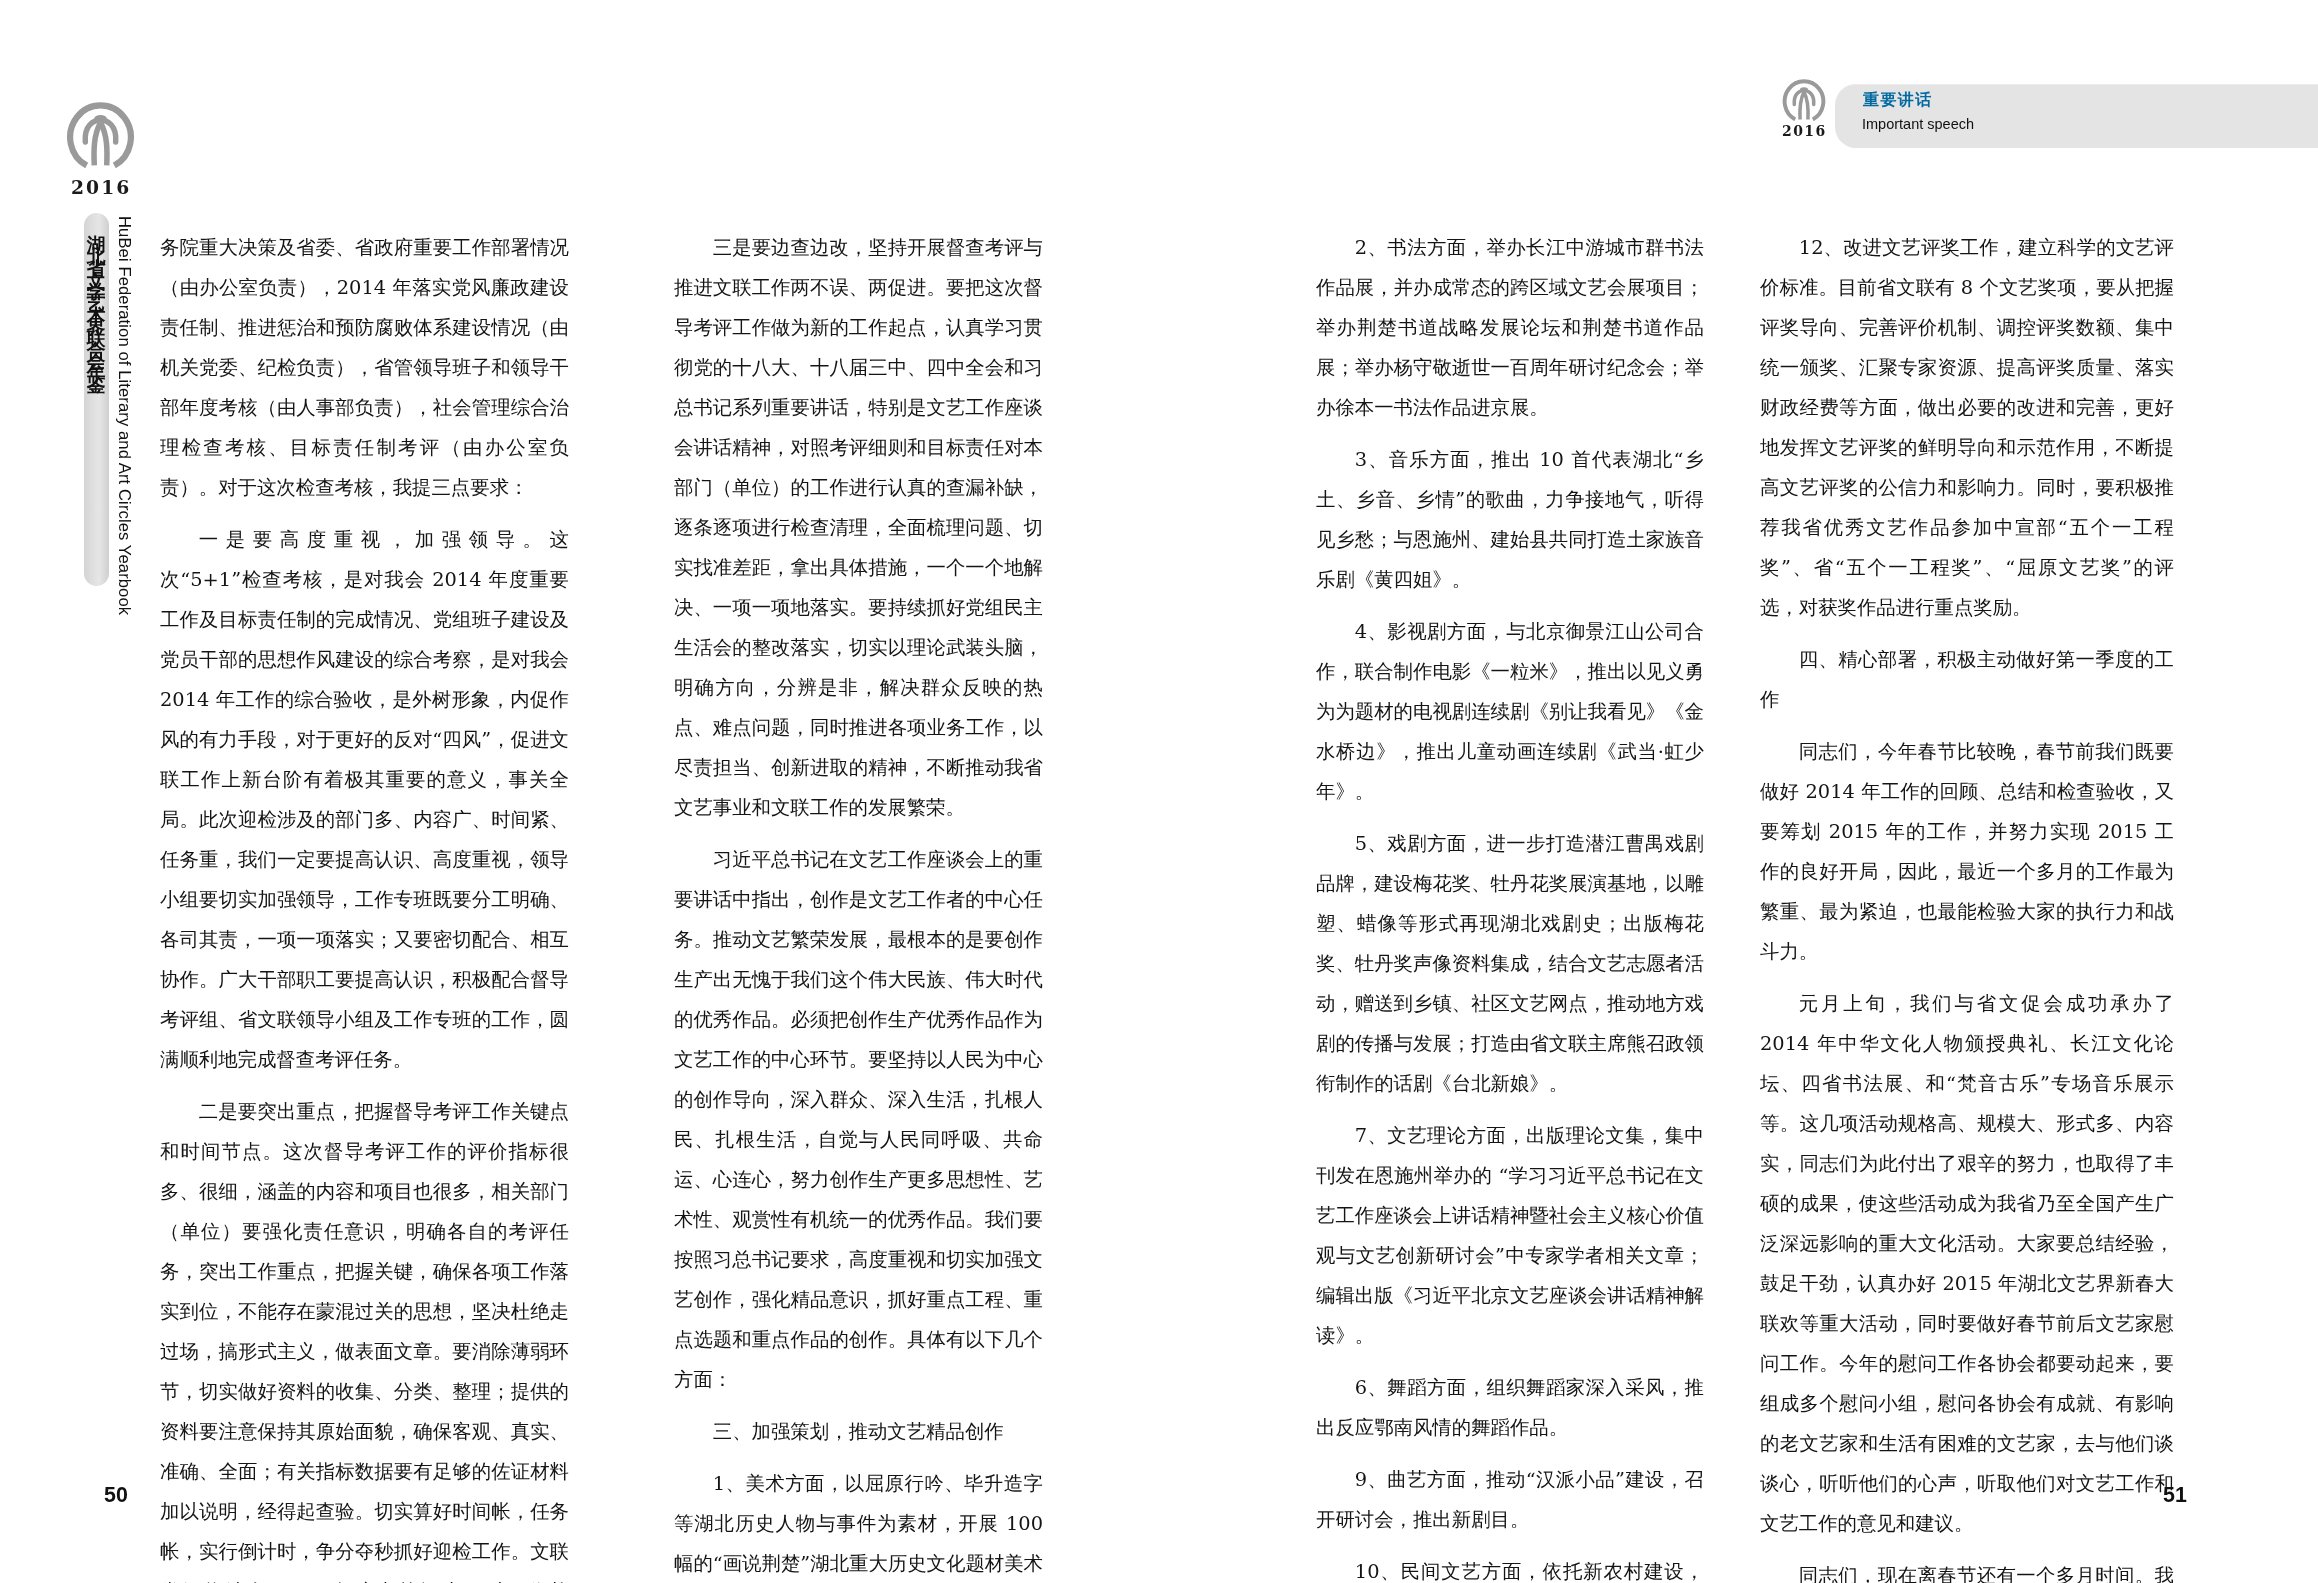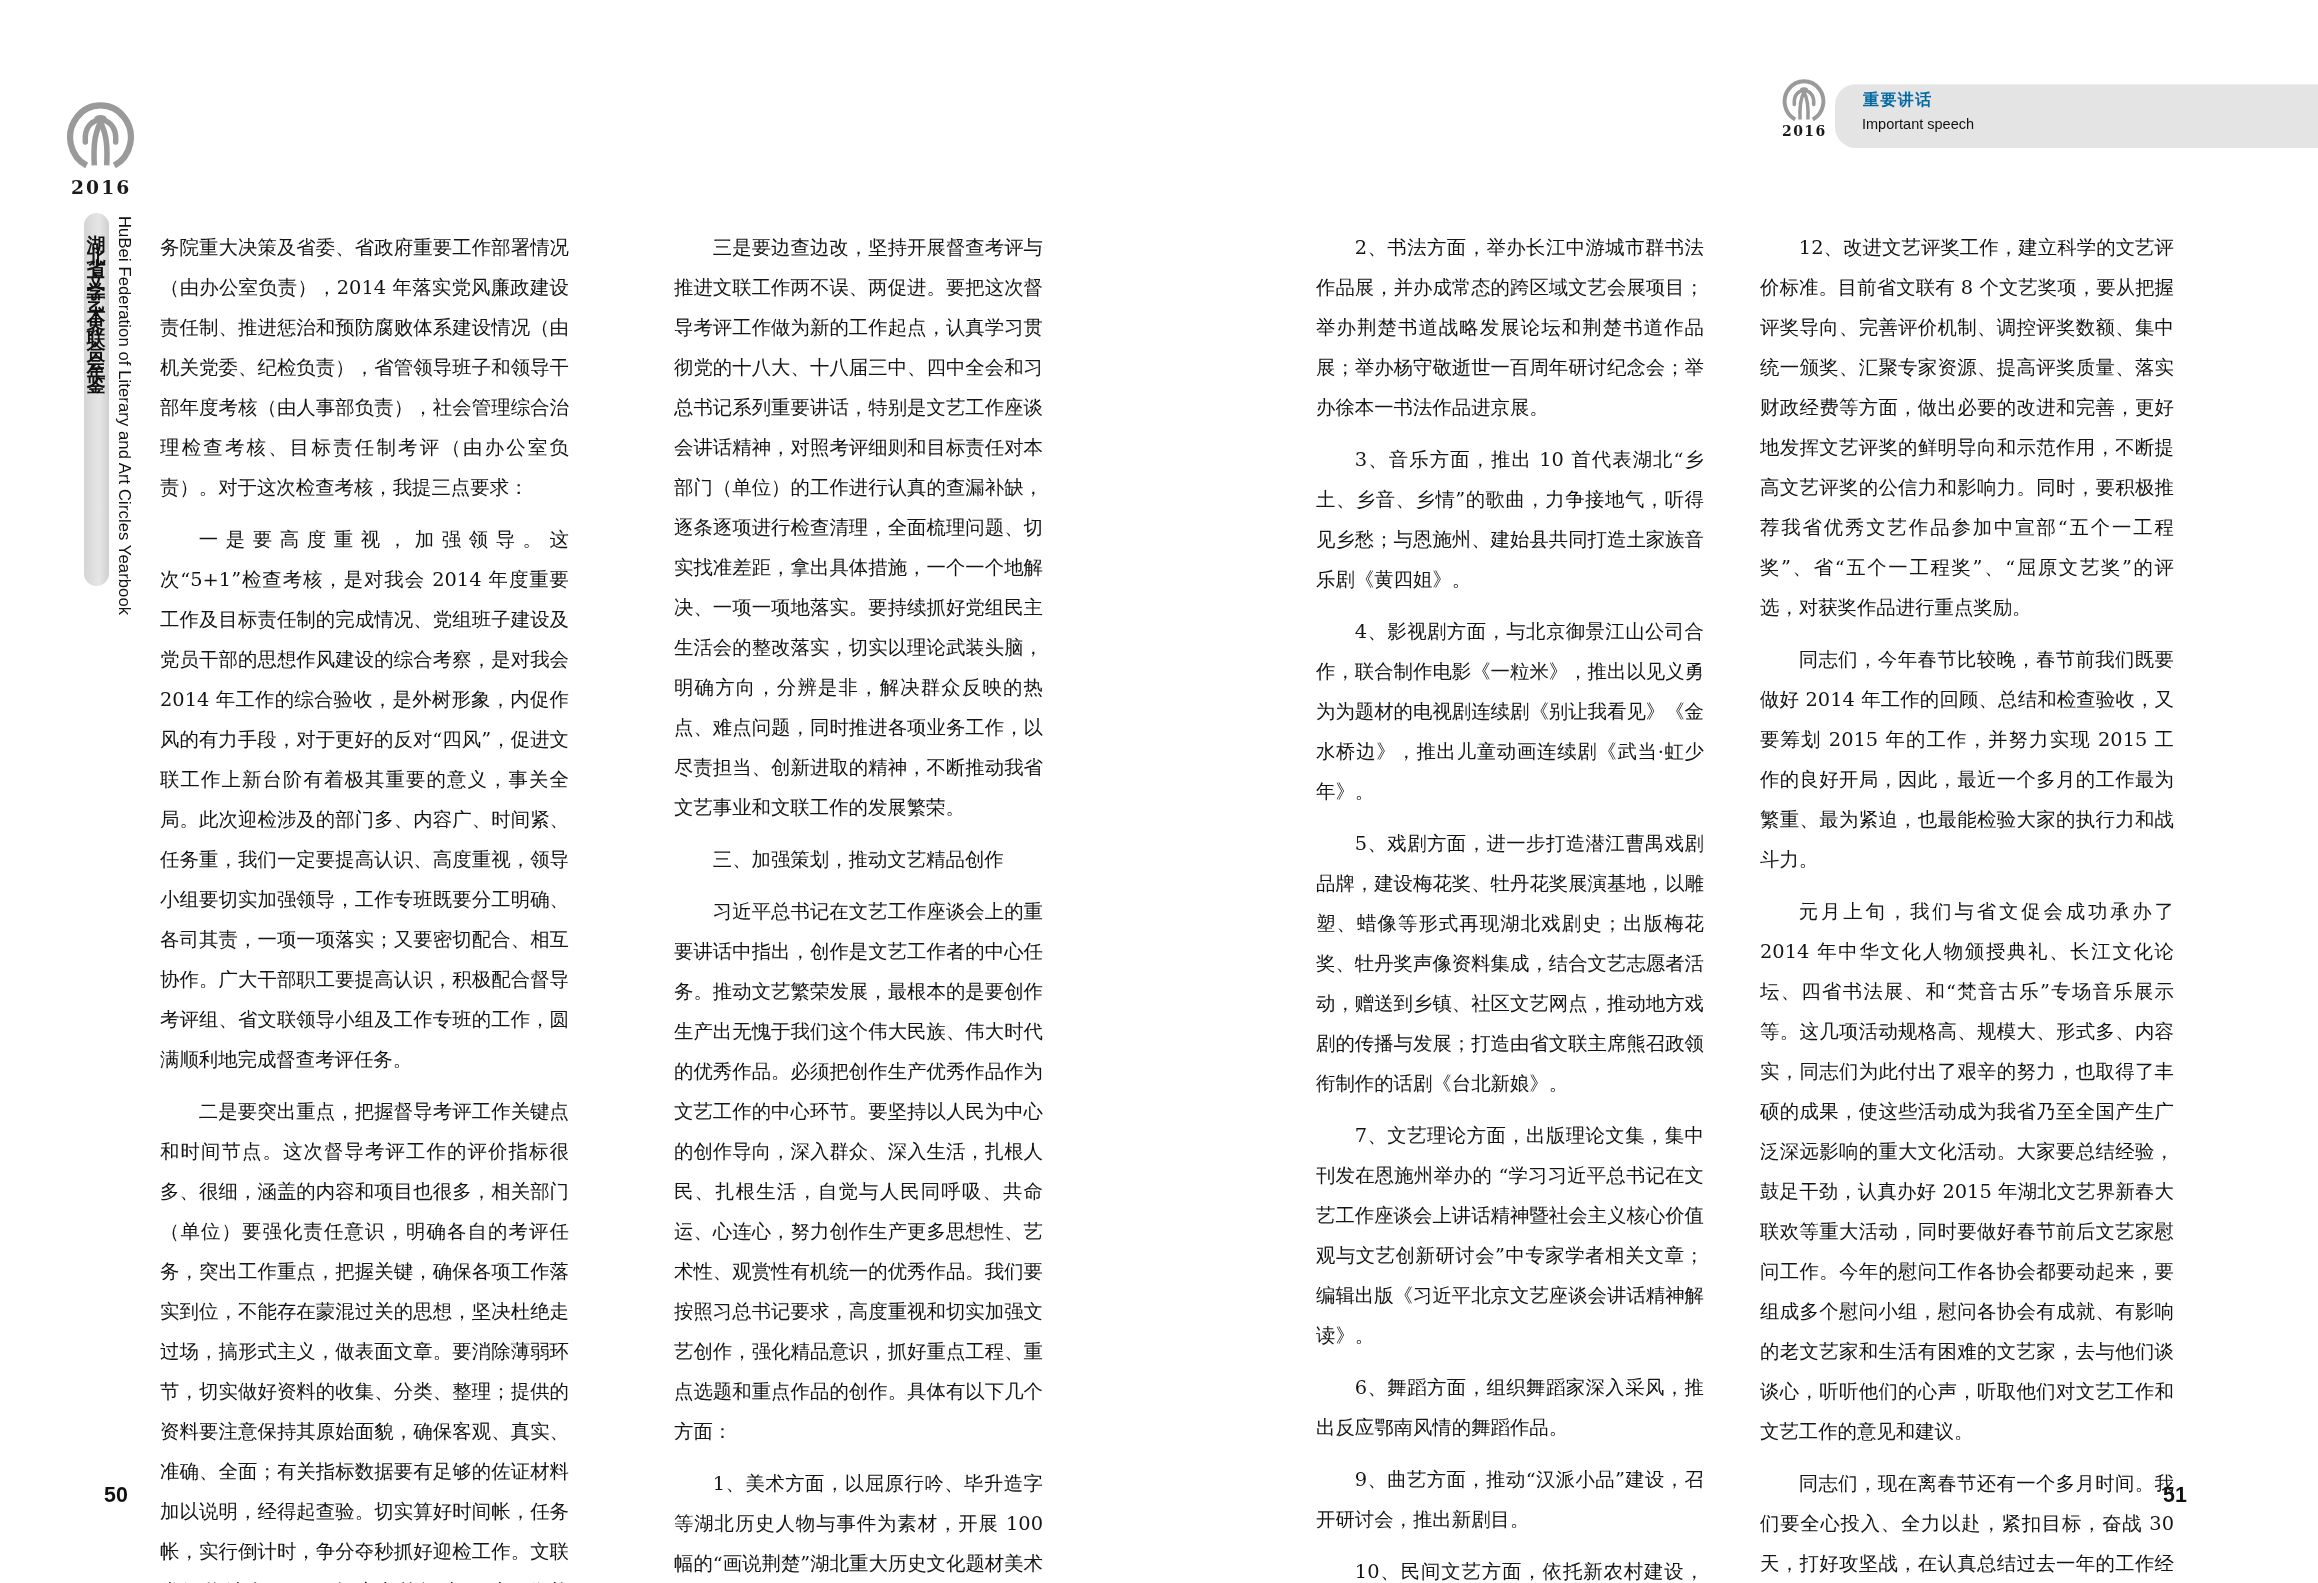--- a/index.html
+++ b/index.html
@@ -84,22 +84,22 @@
 <div class="side-en">HuBei Federation of Literary and Art Circles Yearbook</div>
 
 <div class="column col1">
   <p class="cont">务院重大决策及省委、省政府重要工作部署情况（由办公室负责），2014 年落实党风廉政建设责任制、推进惩治和预防腐败体系建设情况（由机关党委、纪检负责），省管领导班子和领导干部年度考核（由人事部负责），社会管理综合治理检查考核、目标责任制考评（由办公室负责）。对于这次检查考核，我提三点要求：</p>
   <p>一是要高度重视，加强领导。这次“5+1”检查考核，是对我会 2014 年度重要工作及目标责任制的完成情况、党组班子建设及党员干部的思想作风建设的综合考察，是对我会 2014 年工作的综合验收，是外树形象，内促作风的有力手段，对于更好的反对“四风”，促进文联工作上新台阶有着极其重要的意义，事关全局。此次迎检涉及的部门多、内容广、时间紧、任务重，我们一定要提高认识、高度重视，领导小组要切实加强领导，工作专班既要分工明确、各司其责，一项一项落实；又要密切配合、相互协作。广大干部职工要提高认识，积极配合督导考评组、省文联领导小组及工作专班的工作，圆满顺利地完成督查考评任务。</p>
   <p>二是要突出重点，把握督导考评工作关键点和时间节点。这次督导考评工作的评价指标很多、很细，涵盖的内容和项目也很多，相关部门（单位）要强化责任意识，明确各自的考评任务，突出工作重点，把握关键，确保各项工作落实到位，不能存在蒙混过关的思想，坚决杜绝走过场，搞形式主义，做表面文章。要消除薄弱环节，切实做好资料的收集、分类、整理；提供的资料要注意保持其原始面貌，确保客观、真实、准确、全面；有关指标数据要有足够的佐证材料加以说明，经得起查验。切实算好时间帐，任务帐，实行倒计时，争分夺秒抓好迎检工作。文联党组将结合 2014 年度考核评先，对工作扎实、成绩突出的部门（单位）予以表彰；凡因工作不实，在督查考评中拖后腿、抹黑的，要严肃追责问责。</p>
 </div>
 
 <div class="column col2">
   <p>三是要边查边改，坚持开展督查考评与推进文联工作两不误、两促进。要把这次督导考评工作做为新的工作起点，认真学习贯彻党的十八大、十八届三中、四中全会和习总书记系列重要讲话，特别是文艺工作座谈会讲话精神，对照考评细则和目标责任对本部门（单位）的工作进行认真的查漏补缺，逐条逐项进行检查清理，全面梳理问题、切实找准差距，拿出具体措施，一个一个地解决、一项一项地落实。要持续抓好党组民主生活会的整改落实，切实以理论武装头脑，明确方向，分辨是非，解决群众反映的热点、难点问题，同时推进各项业务工作，以尽责担当、创新进取的精神，不断推动我省文艺事业和文联工作的发展繁荣。</p>
+  <p>习近平总书记在文艺工作座谈会上的重要讲话中指出，创作是文艺工作者的中心任务。推动文艺繁荣发展，最根本的是要创作生产出无愧于我们这个伟大民族、伟大时代的优秀作品。必须把创作生产优秀作品作为文艺工作的中心环节。要坚持以人民为中心的创作导向，深入群众、深入生活，扎根人民、扎根生活，自觉与人民同呼吸、共命运、心连心，努力创作生产更多思想性、艺术性、观赏性有机统一的优秀作品。我们要按照习总书记要求，高度重视和切实加强文艺创作，强化精品意识，抓好重点工程、重点选题和重点作品的创作。具体有以下几个方面：</p>
   <p>三、加强策划，推动文艺精品创作</p>
-  <p>习近平总书记在文艺工作座谈会上的重要讲话中指出，创作是文艺工作者的中心任务。推动文艺繁荣发展，最根本的是要创作生产出无愧于我们这个伟大民族、伟大时代的优秀作品。必须把创作生产优秀作品作为文艺工作的中心环节。要坚持以人民为中心的创作导向，深入群众、深入生活，扎根人民、扎根生活，自觉与人民同呼吸、共命运、心连心，努力创作生产更多思想性、艺术性、观赏性有机统一的优秀作品。我们要按照习总书记要求，高度重视和切实加强文艺创作，强化精品意识，抓好重点工程、重点选题和重点作品的创作。具体有以下几个方面：</p>
   <p>1、美术方面，以屈原行吟、毕升造字等湖北历史人物与事件为素材，开展 100 幅的“画说荆楚”湖北重大历史文化题材美术作品创作；开展“画说长江”、“画说汉江”山水美术创作，为“两江两山”战略提供文化支撑；开展闻一多、李四光等“近现代文化名人水墨肖像谱”创作；以工笔画群像的形式展现“六口茶”、“龙船调”、“撒叶儿荷”等鄂西土家族“土家儿女图”；举办周韶华、唐小禾等美术大师作品展。</p>
 </div>
 
 <div class="page-num" style="left:104px;">50</div>
 
 <div class="logo header-logo">
   <svg viewBox="0 0 100 100">
     <path d="M30 92 A44 46 0 1 1 70 92" fill="none" stroke="#9a9a9a" stroke-width="9"></path>
     <path d="M28 58 C26 34 40 26 50 26 C60 26 74 34 72 58" fill="none" stroke="#9a9a9a" stroke-width="8" stroke-linecap="round"></path>
     <ellipse cx="50" cy="24" rx="9" ry="5" fill="#9a9a9a"></ellipse>
@@ -119,19 +119,20 @@
   <p>5、戏剧方面，进一步打造潜江曹禺戏剧品牌，建设梅花奖、牡丹花奖展演基地，以雕塑、蜡像等形式再现湖北戏剧史；出版梅花奖、牡丹奖声像资料集成，结合文艺志愿者活动，赠送到乡镇、社区文艺网点，推动地方戏剧的传播与发展；打造由省文联主席熊召政领衔制作的话剧《台北新娘》。</p>
   <p>7、文艺理论方面，出版理论文集，集中刊发在恩施州举办的 “学习习近平总书记在文艺工作座谈会上讲话精神暨社会主义核心价值观与文艺创新研讨会”中专家学者相关文章；编辑出版《习近平北京文艺座谈会讲话精神解读》。</p>
   <p>6、舞蹈方面，组织舞蹈家深入采风，推出反应鄂南风情的舞蹈作品。</p>
   <p>9、曲艺方面，推动“汉派小品”建设，召开研讨会，推出新剧目。</p>
   <p>10、民间文艺方面，依托新农村建设，评选出 100 座有历史文化底蕴、有优美自然环境、有旅游开发潜力的湖北“古村美寨”，编纂《湖北民间文艺资源大系》。</p>
 
 </div>
 
 <div class="column col4">
   <p>12、改进文艺评奖工作，建立科学的文艺评价标准。目前省文联有 8 个文艺奖项，要从把握评奖导向、完善评价机制、调控评奖数额、集中统一颁奖、汇聚专家资源、提高评奖质量、落实财政经费等方面，做出必要的改进和完善，更好地发挥文艺评奖的鲜明导向和示范作用，不断提高文艺评奖的公信力和影响力。同时，要积极推荐我省优秀文艺作品参加中宣部“五个一工程奖”、省“五个一工程奖”、“屈原文艺奖”的评选，对获奖作品进行重点奖励。</p>
+  <p>四、精心部署，积极主动做好第一季度的工作</p>
   <p>同志们，今年春节比较晚，春节前我们既要做好 2014 年工作的回顾、总结和检查验收，又要筹划 2015 年的工作，并努力实现 2015 工作的良好开局，因此，最近一个多月的工作最为繁重、最为紧迫，也最能检验大家的执行力和战斗力。</p>
   <p>元月上旬，我们与省文促会成功承办了 2014 年中华文化人物颁授典礼、长江文化论坛、四省书法展、和“梵音古乐”专场音乐展示等。这几项活动规格高、规模大、形式多、内容实，同志们为此付出了艰辛的努力，也取得了丰硕的成果，使这些活动成为我省乃至全国产生广泛深远影响的重大文化活动。大家要总结经验，鼓足干劲，认真办好 2015 年湖北文艺界新春大联欢等重大活动，同时要做好春节前后文艺家慰问工作。今年的慰问工作各协会都要动起来，要组成多个慰问小组，慰问各协会有成就、有影响的老文艺家和生活有困难的文艺家，去与他们谈谈心，听听他们的心声，听取他们对文艺工作和文艺工作的意见和建议。</p>
   <p>同志们，现在离春节还有一个多月时间。我们要全心投入、全力以赴，紧扣目标，奋战 30 天，打好攻坚战，在认真总结过去一年的工作经验基础上，积极谋划 2015 年工作，切实做到工作思路早研究、目标任务早拟定、工作重点早明确、重大项目早衔接、要素保障早安排，牢牢把握工作主动权，确保今年各项工作实现“开门红”。</p>
 </div>
 
 <div class="page-num" style="left:2163px;">51</div>
 
 
 </body></html>

